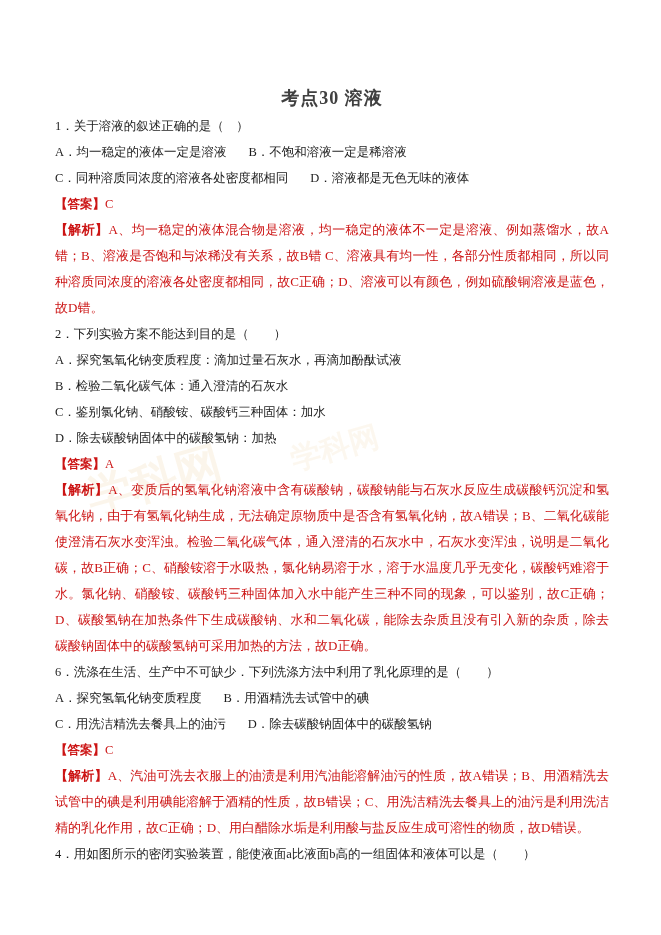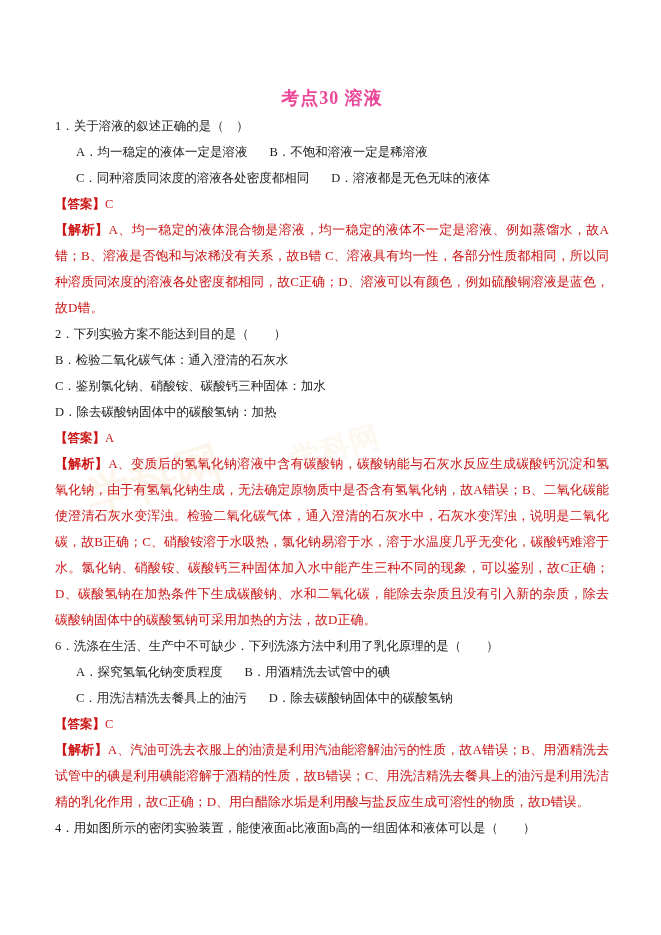--- a/index.html
+++ b/index.html
@@ -7,27 +7,27 @@
     width: 661px; height: 935px;
     background: #ffffff;
     font-family: "Liberation Serif", "DejaVu Serif", serif;
     color: #1c1c1c;
     overflow: hidden;
   }
   .page { position: relative; width: 661px; height: 935px; background: #ffffff; overflow: hidden; }
   .content { position: absolute; left: 55px; top: 86px; width: 554px; }
   .title {
     font-size: 18px; font-weight: bold; text-align: center;
-    line-height: 24px; margin: 0 0 3px 0; letter-spacing: 1px; color: #ec4899;
+    line-height: 24px; margin: 0 0 3px 0; letter-spacing: 1px; color: #404040;
   }
   p.line  { margin: 0; font-size: 12.5px; line-height: 26px; white-space: nowrap; }
   p.para  { margin: 0; font-size: 13px; line-height: 26px; text-align: justify; text-justify: inter-ideograph; }
   .red { color: #cc1414; }
   .lbl { font-weight: bold; margin-top: 34px; }
-  .opt-first { display: inline-block; margin-right: 22px; margin-left: 21px; }
+  .opt-first { display: inline-block; margin-right: 22px; }
   .wm {
     position: absolute; font-size: 46px; font-weight: bold;
     color: #d99a2b; opacity: 0.09; transform: rotate(-16deg);
     pointer-events: none; white-space: nowrap;
     font-family: "Liberation Sans", sans-serif;
   }
   .wm2 { font-size: 30px; opacity: 0.07; }
 </style>
 </head>
 <body>
@@ -41,20 +41,21 @@
 
     <p class="title">考点30 溶液</p>
 
     <p class="line">1．关于溶液的叙述正确的是（　）</p>
     <p class="line"><span class="opt-first">A．均一稳定的液体一定是溶液</span><span>B．不饱和溶液一定是稀溶液</span></p>
     <p class="line"><span class="opt-first">C．同种溶质同浓度的溶液各处密度都相同</span><span>D．溶液都是无色无味的液体</span></p>
     <p class="line red"><span class="lbl">【答案】</span><span>C</span></p>
     <p class="para red"><span class="lbl">【解析】</span><span>A、均一稳定的液体混合物是溶液，均一稳定的液体不一定是溶液、例如蒸馏水，故A错；B、溶液是否饱和与浓稀没有关系，故B错 C、溶液具有均一性，各部分性质都相同，所以同种溶质同浓度的溶液各处密度都相同，故C正确；D、溶液可以有颜色，例如硫酸铜溶液是蓝色，故D错。</span></p>
 
     <p class="line">2．下列实验方案不能达到目的是（　　）</p>
+    <p class="line">A．探究氢氧化钠变质程度：滴加过量石灰水，再滴加酚酞试液</p>
     <p class="line">B．检验二氧化碳气体：通入澄清的石灰水</p>
     <p class="line">C．鉴别氯化钠、硝酸铵、碳酸钙三种固体：加水</p>
     <p class="line">D．除去碳酸钠固体中的碳酸氢钠：加热</p>
     <p class="line red"><span class="lbl">【答案】</span><span>A</span></p>
     <p class="para red"><span class="lbl">【解析】</span><span>A、变质后的氢氧化钠溶液中含有碳酸钠，碳酸钠能与石灰水反应生成碳酸钙沉淀和氢氧化钠，由于有氢氧化钠生成，无法确定原物质中是否含有氢氧化钠，故A错误；B、二氧化碳能使澄清石灰水变浑浊。检验二氧化碳气体，通入澄清的石灰水中，石灰水变浑浊，说明是二氧化碳，故B正确；C、硝酸铵溶于水吸热，氯化钠易溶于水，溶于水温度几乎无变化，碳酸钙难溶于水。氯化钠、硝酸铵、碳酸钙三种固体加入水中能产生三种不同的现象，可以鉴别，故C正确；D、碳酸氢钠在加热条件下生成碳酸钠、水和二氧化碳，能除去杂质且没有引入新的杂质，除去碳酸钠固体中的碳酸氢钠可采用加热的方法，故D正确。</span></p>
 
     <p class="line">6．洗涤在生活、生产中不可缺少．下列洗涤方法中利用了乳化原理的是（　　）</p>
     <p class="line"><span class="opt-first">A．探究氢氧化钠变质程度</span><span>B．用酒精洗去试管中的碘</span></p>
     <p class="line"><span class="opt-first">C．用洗洁精洗去餐具上的油污</span><span>D．除去碳酸钠固体中的碳酸氢钠</span></p>
     <p class="line red"><span class="lbl">【答案】</span><span>C</span></p>

